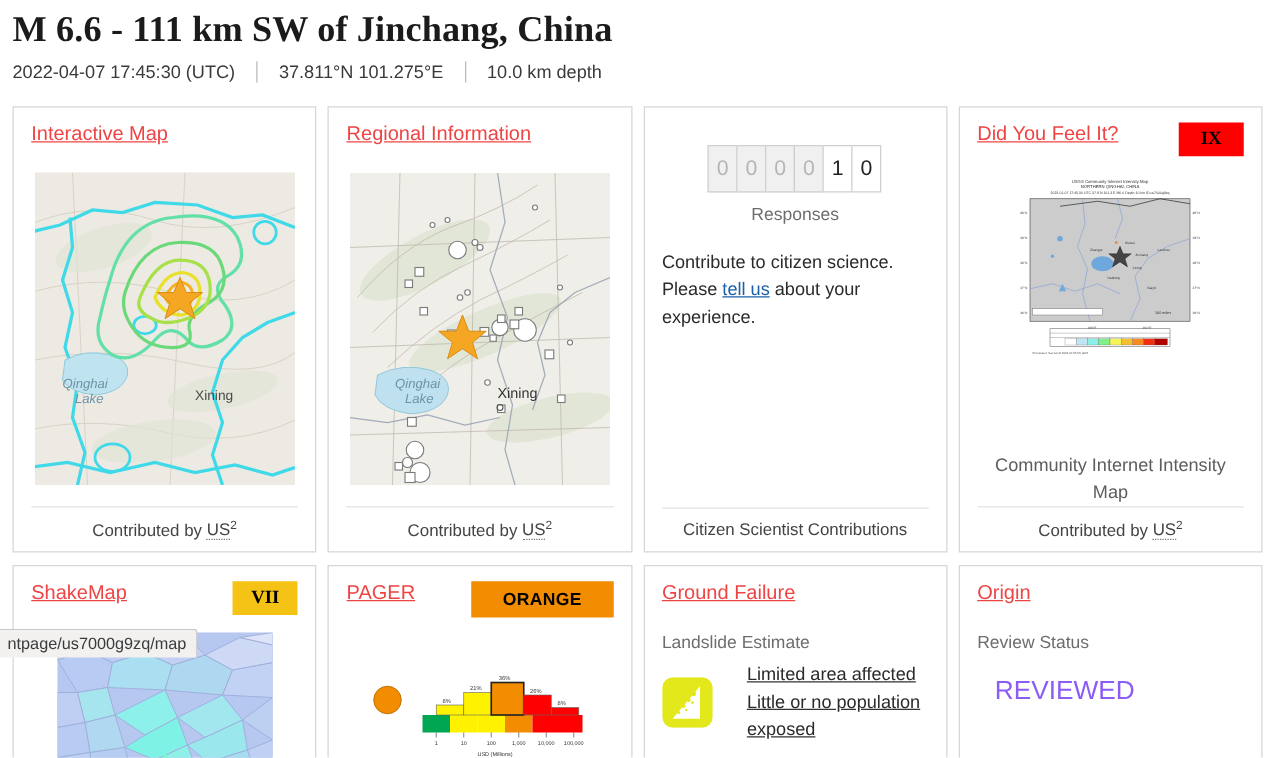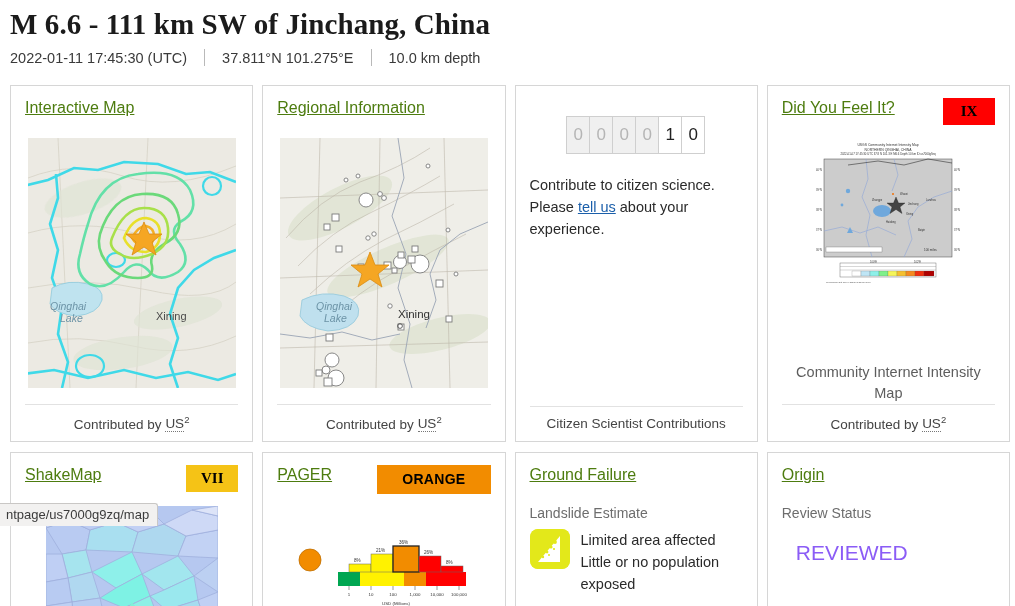--- a/index.html
+++ b/index.html
@@ -28,21 +28,21 @@
   }
   .card{
     background:#fff;border:1px solid #d6d6d6;box-sizing:border-box;
     height:357px;padding:12px 14px 0 14px;position:relative;overflow:hidden;
     display:flex;flex-direction:column;
   }
   .card.short{height:auto;min-height:148px;}
 
   .card-head{display:flex;align-items:flex-start;justify-content:space-between;min-height:26px;}
   .card-link{
-    font-size:16px;color:#4d7c0f;text-decoration:underline;cursor:pointer;
+    font-size:16px;color:#ef4444;text-decoration:underline;cursor:pointer;
     line-height:20px;
   }
   .badge{
     font-family:"Liberation Serif", serif;font-weight:700;font-size:15px;color:#000;
     padding:5px 13px;min-width:26px;text-align:center;line-height:17px;
   }
   .badge.wide{font-family:"Liberation Sans", sans-serif;font-size:14px;padding:6px 25px;letter-spacing:.3px;}
 
   .thumb-wrap{flex:1;display:flex;align-items:flex-start;justify-content:center;padding-top:14px;}
   .footer{
@@ -72,21 +72,21 @@
   .caption{text-align:center;font-size:14.5px;line-height:21px;color:#5d5d5d;padding:0 6px;margin-top:12px;}
 
   
   .smthumb{width:172px;height:120px;background:#b9c9f2;position:relative;overflow:hidden;}
 
   
   .pager-fig{width:175px;height:72px;position:relative;margin-top:24px;}
 
   
   .sec-label{font-size:14px;color:#6d6d6d;margin-top:14px;}
-  .gf-row{display:flex;gap:11px;margin-top:8px;align-items:flex-start;}
+  .gf-row{display:flex;gap:28px;margin-top:8px;align-items:center;text-decoration:underline;}
   .gf-icon{
     width:40px;height:40px;border-radius:8px;background:#e3e81a;flex:0 0 40px;position:relative;overflow:hidden;
   }
   .gf-txt{font-size:14.5px;line-height:22px;color:#2a2a2a;}
   .val{font-size:21px;color:#8b5cf6;margin:20px 0 0 14px;}
 
   
   .statusbar{
     position:absolute;left:0;bottom:0;background:#f2f1f0;border:1px solid #c9c7c5;
     border-left:none;border-bottom:none;border-radius:0 3px 0 0;
@@ -94,21 +94,21 @@
   }
 </style>
 </head>
 <body>
 
 <div class="page">
 
   <div class="hdr">
     <h1>M 6.6 - 111 km SW of Jinchang, China</h1>
     <div class="subhdr">
-      <span>2022-01-11 17:45:30 (UTC)</span>
+      <span>2022-04-07 17:45:30 (UTC)</span>
       <span class="sep"></span>
       <span>37.811°N 101.275°E</span>
       <span class="sep"></span>
       <span>10.0 km depth</span>
     </div>
   </div>
 
   <div class="grid">
 
     <div class="card">
@@ -246,20 +246,21 @@
 
     <div class="card">
       <div class="odo">
         <span class="zero">0</span>
         <span class="zero">0</span>
         <span class="zero">0</span>
         <span class="zero">0</span>
         <span>1</span>
         <span>0</span>
       </div>
+      <div class="resp">Responses</div>
       <div class="body-txt">
         <div>Contribute to citizen science.</div>
         <div><span>Please </span><a href="#">tell us</a><span> about your experience.</span></div>
       </div>
       <div class="footer">Citizen Scientist Contributions</div>
     </div>
 
     <div class="card">
       <div class="card-head">
         <span class="card-link">Did You Feel It?</span>

